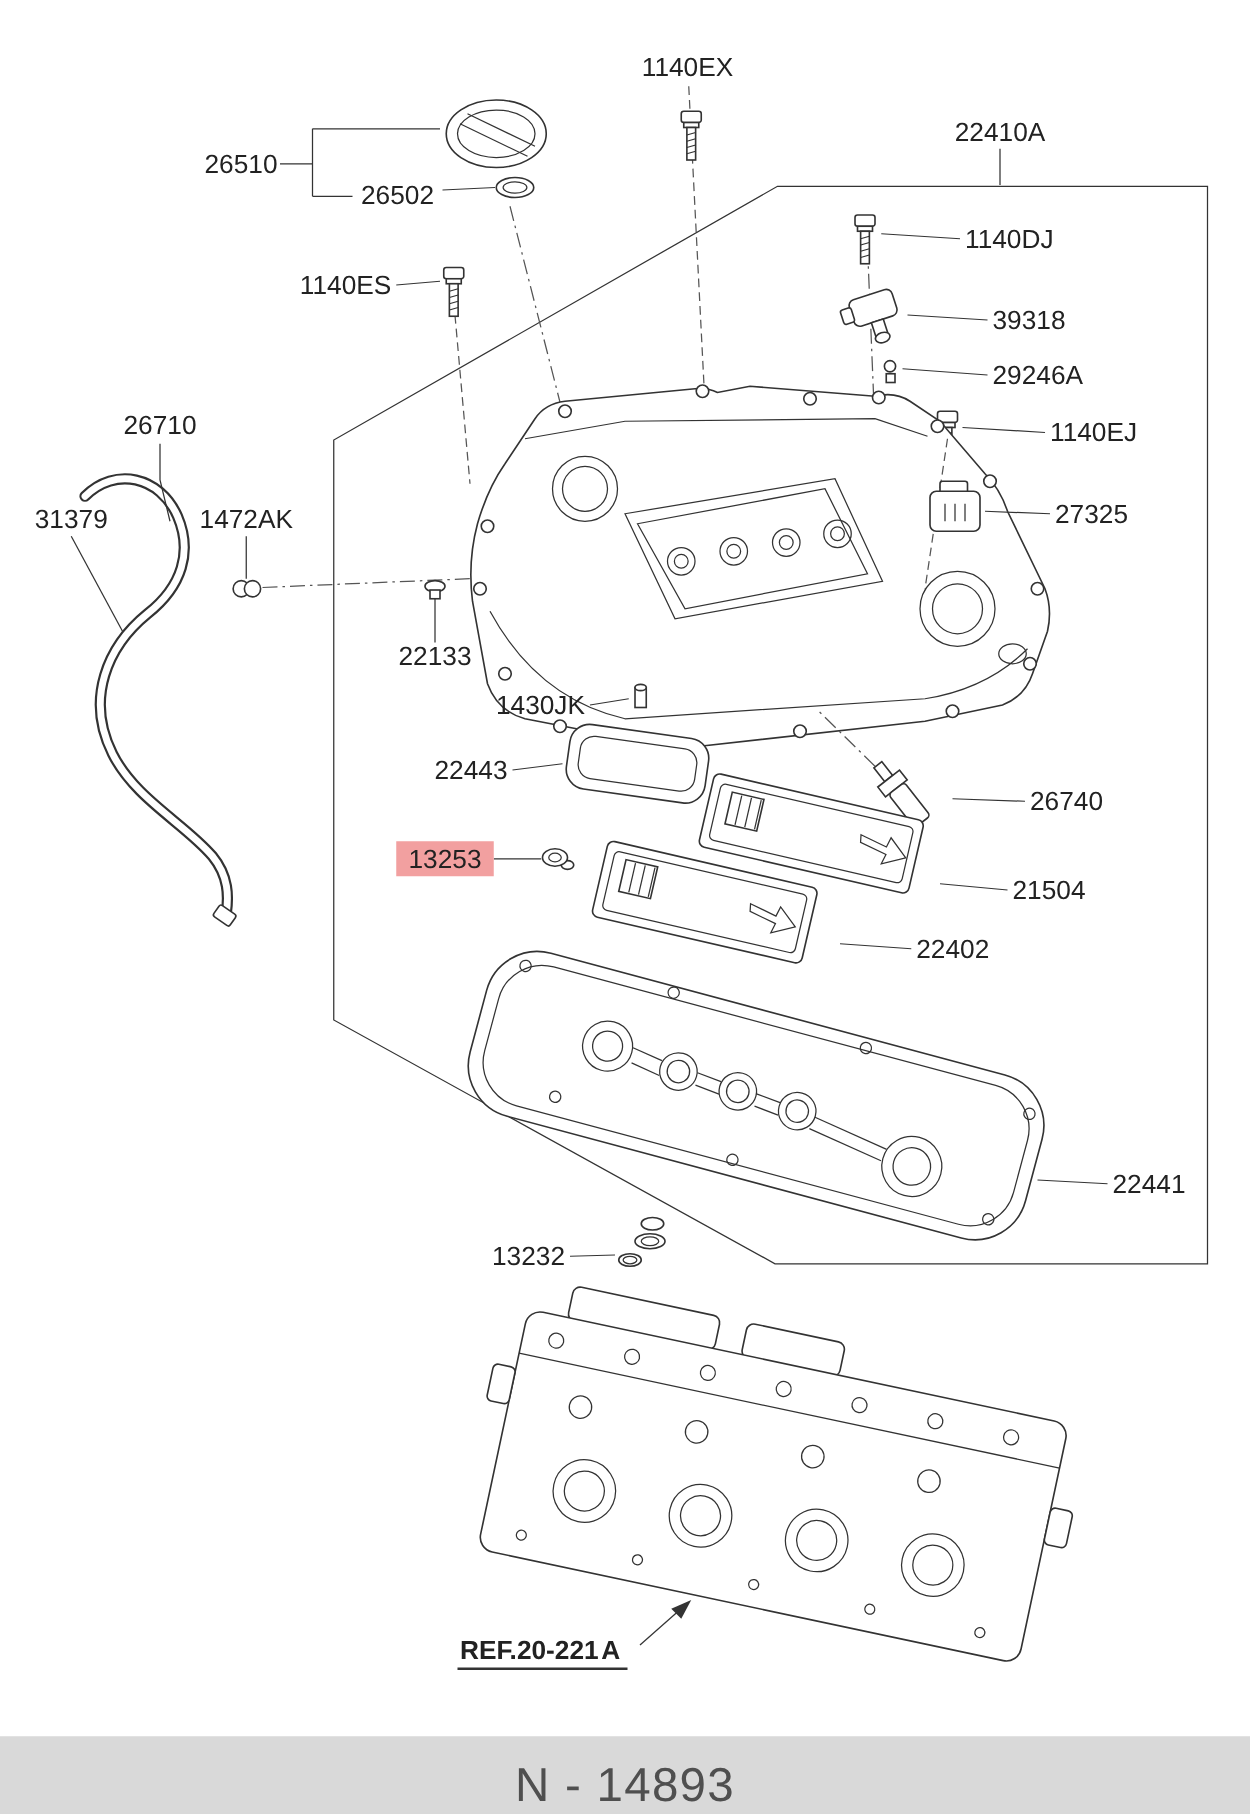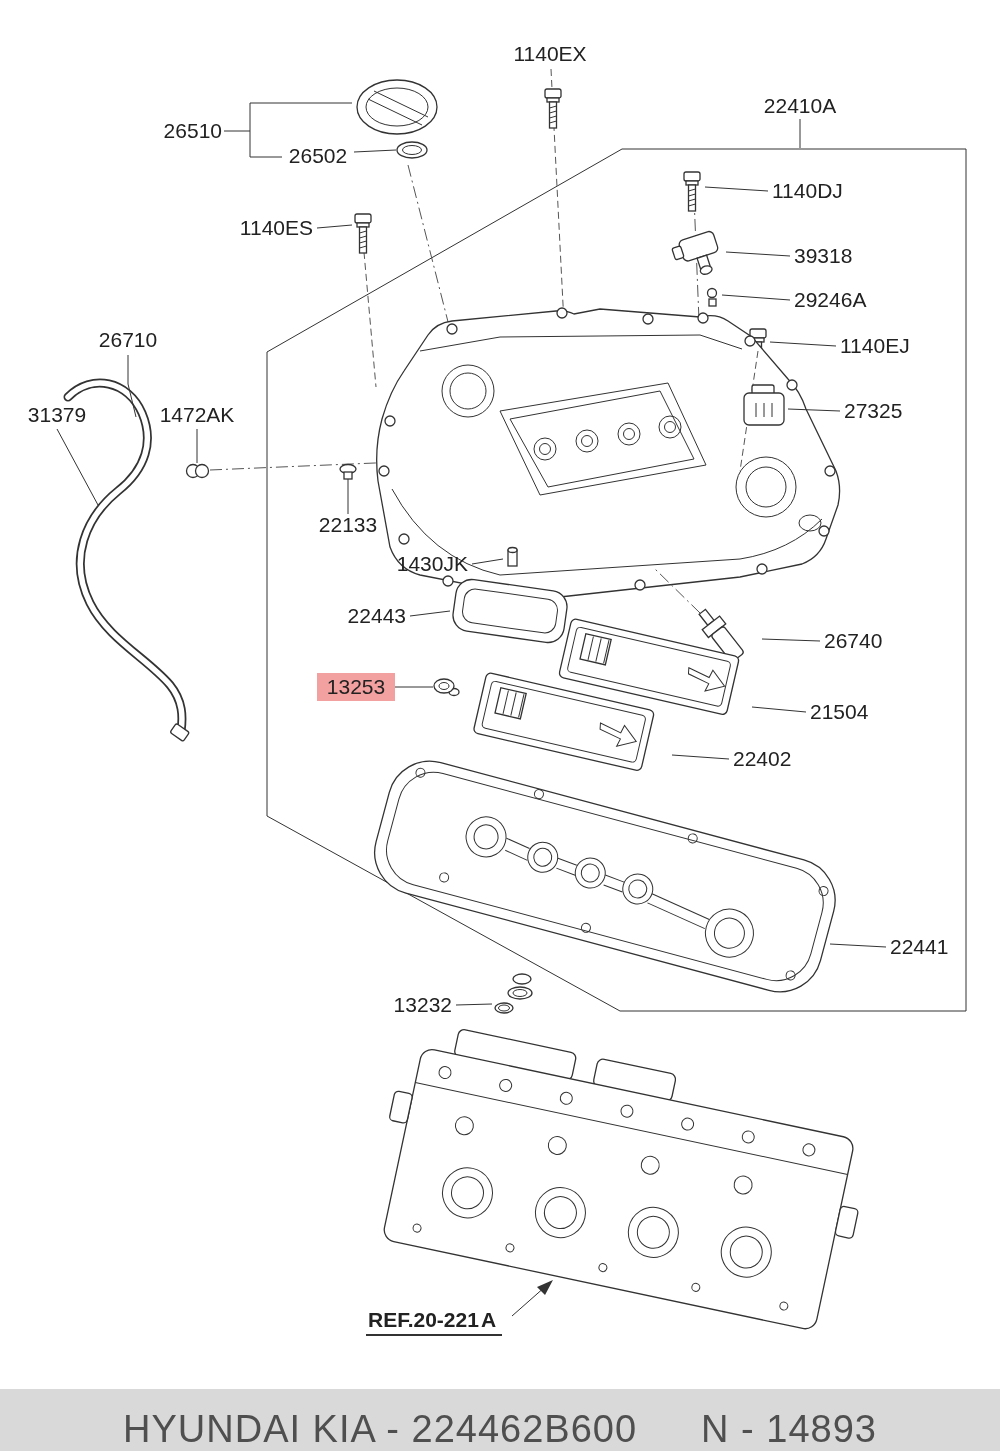--- a/index.html
+++ b/index.html
@@ -315,16 +315,15 @@
     <text x="733" y="747" class="lbl" text-anchor="start">22402</text>
     <text x="890" y="935" class="lbl" text-anchor="start">22441</text>
     <text x="452" y="993" class="lbl" text-anchor="end">13232</text>
     <text x="368" y="1308" class="lbl lblb" text-anchor="start">REF.20-221</text>
     <text x="481" y="1308" class="lbl lblb" text-anchor="start" fill="#9a9a9a">A</text>
   </g>
 </svg>
 
 
 <div id="footer">
-  <span>HYUNDAI  KIA - 224462B600</span>
   <span>N - 14893</span>
 </div>
 </div>
 
 </body></html>

